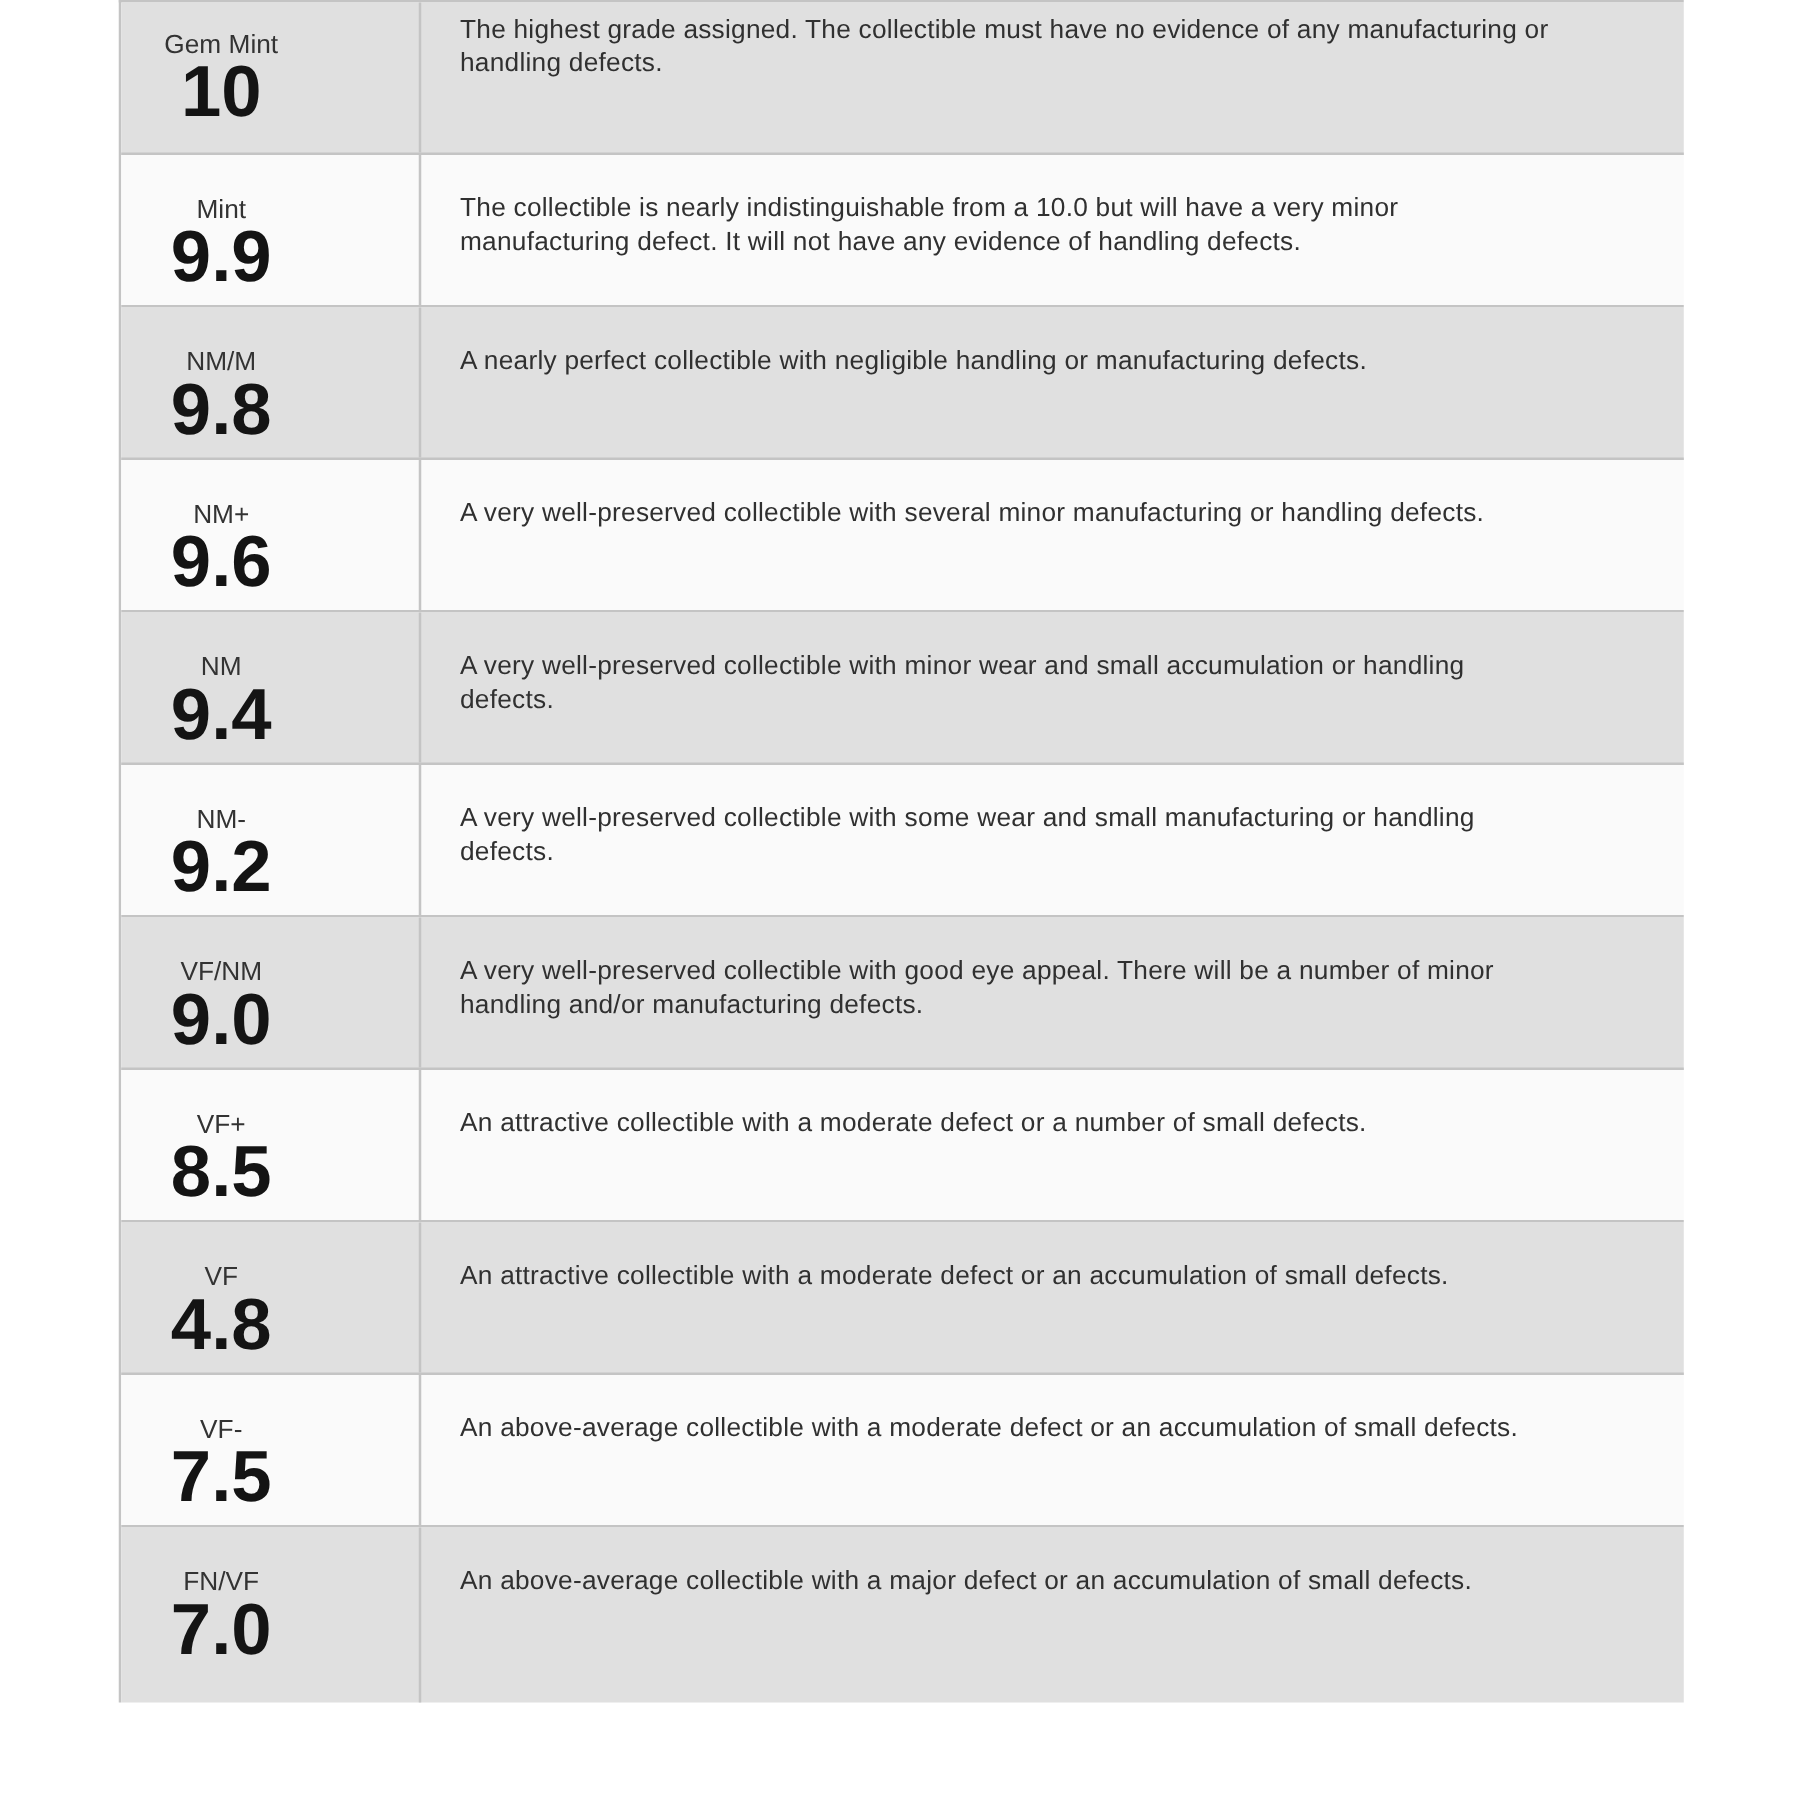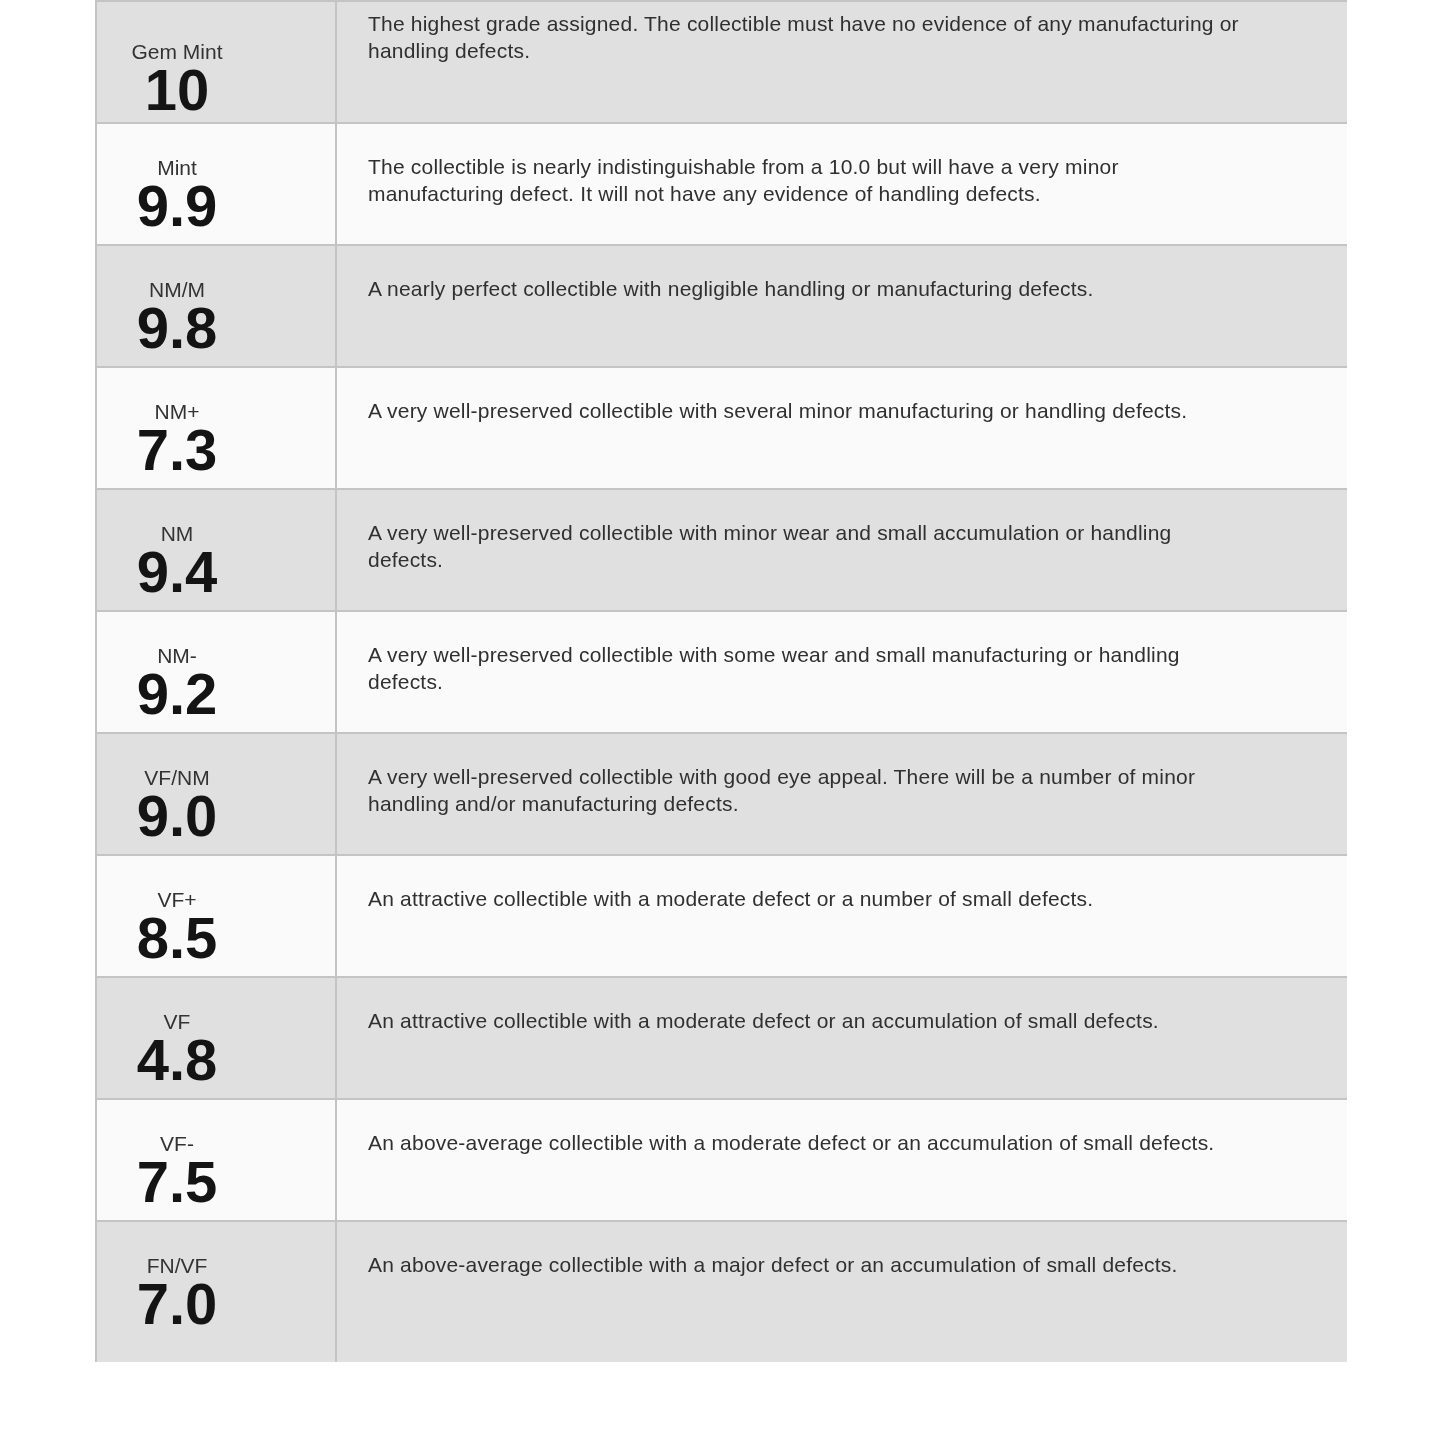--- a/index.html
+++ b/index.html
@@ -41,21 +41,21 @@
     flex: 0 0 240px;
     border-right: 2px solid var(--border, #c4c4c4);
     padding: 30px 78px 0 0;
     text-align: center;
   }
   .cell-desc {
     flex: 1;
     padding: 29px 15px 0 31px;
     overflow: hidden;
   }
-  .row:first-child .cell-grade { padding-top: 36px; }
+  .row:first-child .cell-grade { padding-top: 20px; }
   .row:first-child .cell-desc  { padding-top: 8px; }
   .grade-label {
     font-size: 21px;
     line-height: 27px;
     color: var(--label-text, #333333);
   }
   .grade-value {
     margin-top: 0;
     font-size: 58px;
     line-height: 50px;
@@ -104,21 +104,21 @@
     </div>
     <div class="cell-desc">
       <div class="desc-line">A nearly perfect collectible with negligible handling or manufacturing defects.</div>
       <div class="desc-line"></div>
     </div>
   </div>
 
   <div class="row">
     <div class="cell-grade">
       <div class="grade-label">NM+</div>
-      <div class="grade-value">7.3</div>
+      <div class="grade-value">9.6</div>
     </div>
     <div class="cell-desc">
       <div class="desc-line">A very well-preserved collectible with several minor manufacturing or handling defects.</div>
       <div class="desc-line"></div>
     </div>
   </div>
 
   <div class="row">
     <div class="cell-grade">
       <div class="grade-label">NM</div>

